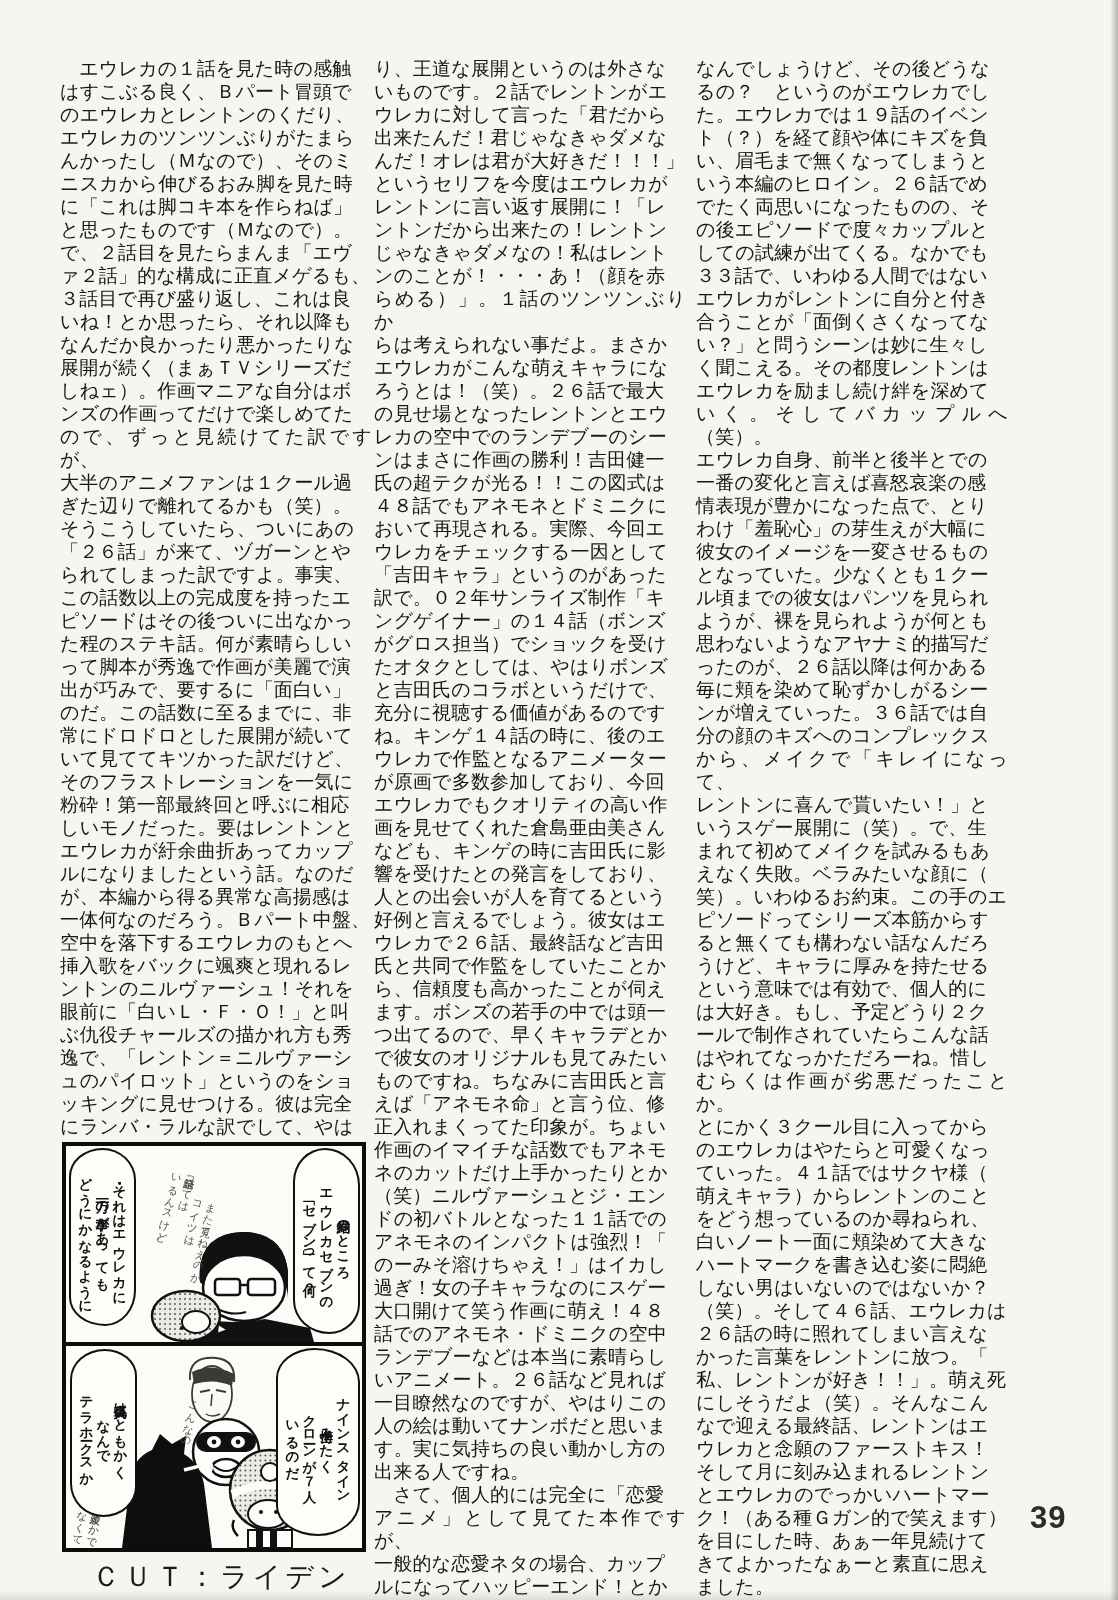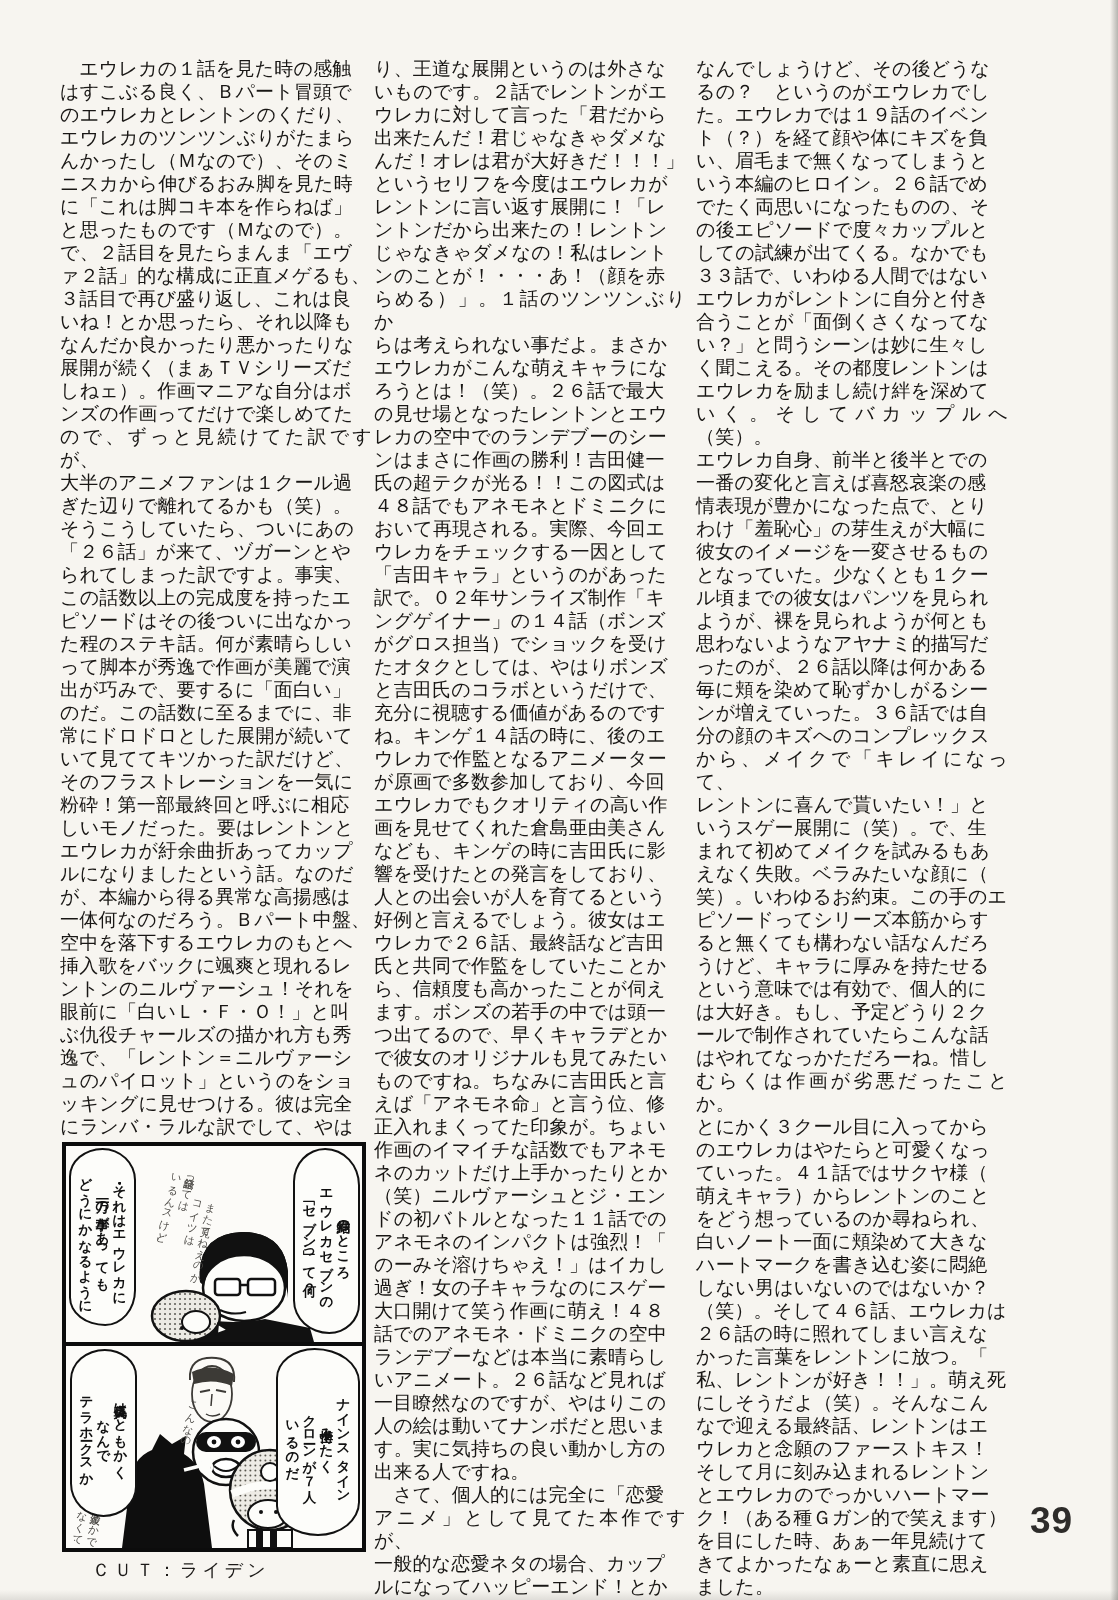--- a/index.html
+++ b/index.html
@@ -73,29 +73,29 @@
   .scr-1 { left:96px; top:22px; transform:rotate(14deg); }
   .scr-2 { left:118px; top:48px; transform:rotate(12deg); }
   .scr-3 { left:8px; bottom:4px; transform:rotate(10deg); }
 
   .drawing { position:absolute; z-index:1; }
 
   
   .cut-credit {
     position:absolute;
     left:92px; top:1558px;
-    font-size:18px;
+    font-size:28px;
     letter-spacing:4px;
     color:#1c1a18;
     font-weight:500;
   }
   .page-number {
     position:absolute;
     left:1030px; top:1500px;
-    font-size:37px;
+    font-size:31px;
     color:#2e2c2a;
     font-weight:600;
     letter-spacing:1px;
   }
 
   
   .scan-edge-right {
     position:absolute; right:0; top:0; width:8px; height:100%;
     background:linear-gradient(to right, rgba(0,0,0,0), rgba(60,58,55,0.35));
     pointer-events:none;

